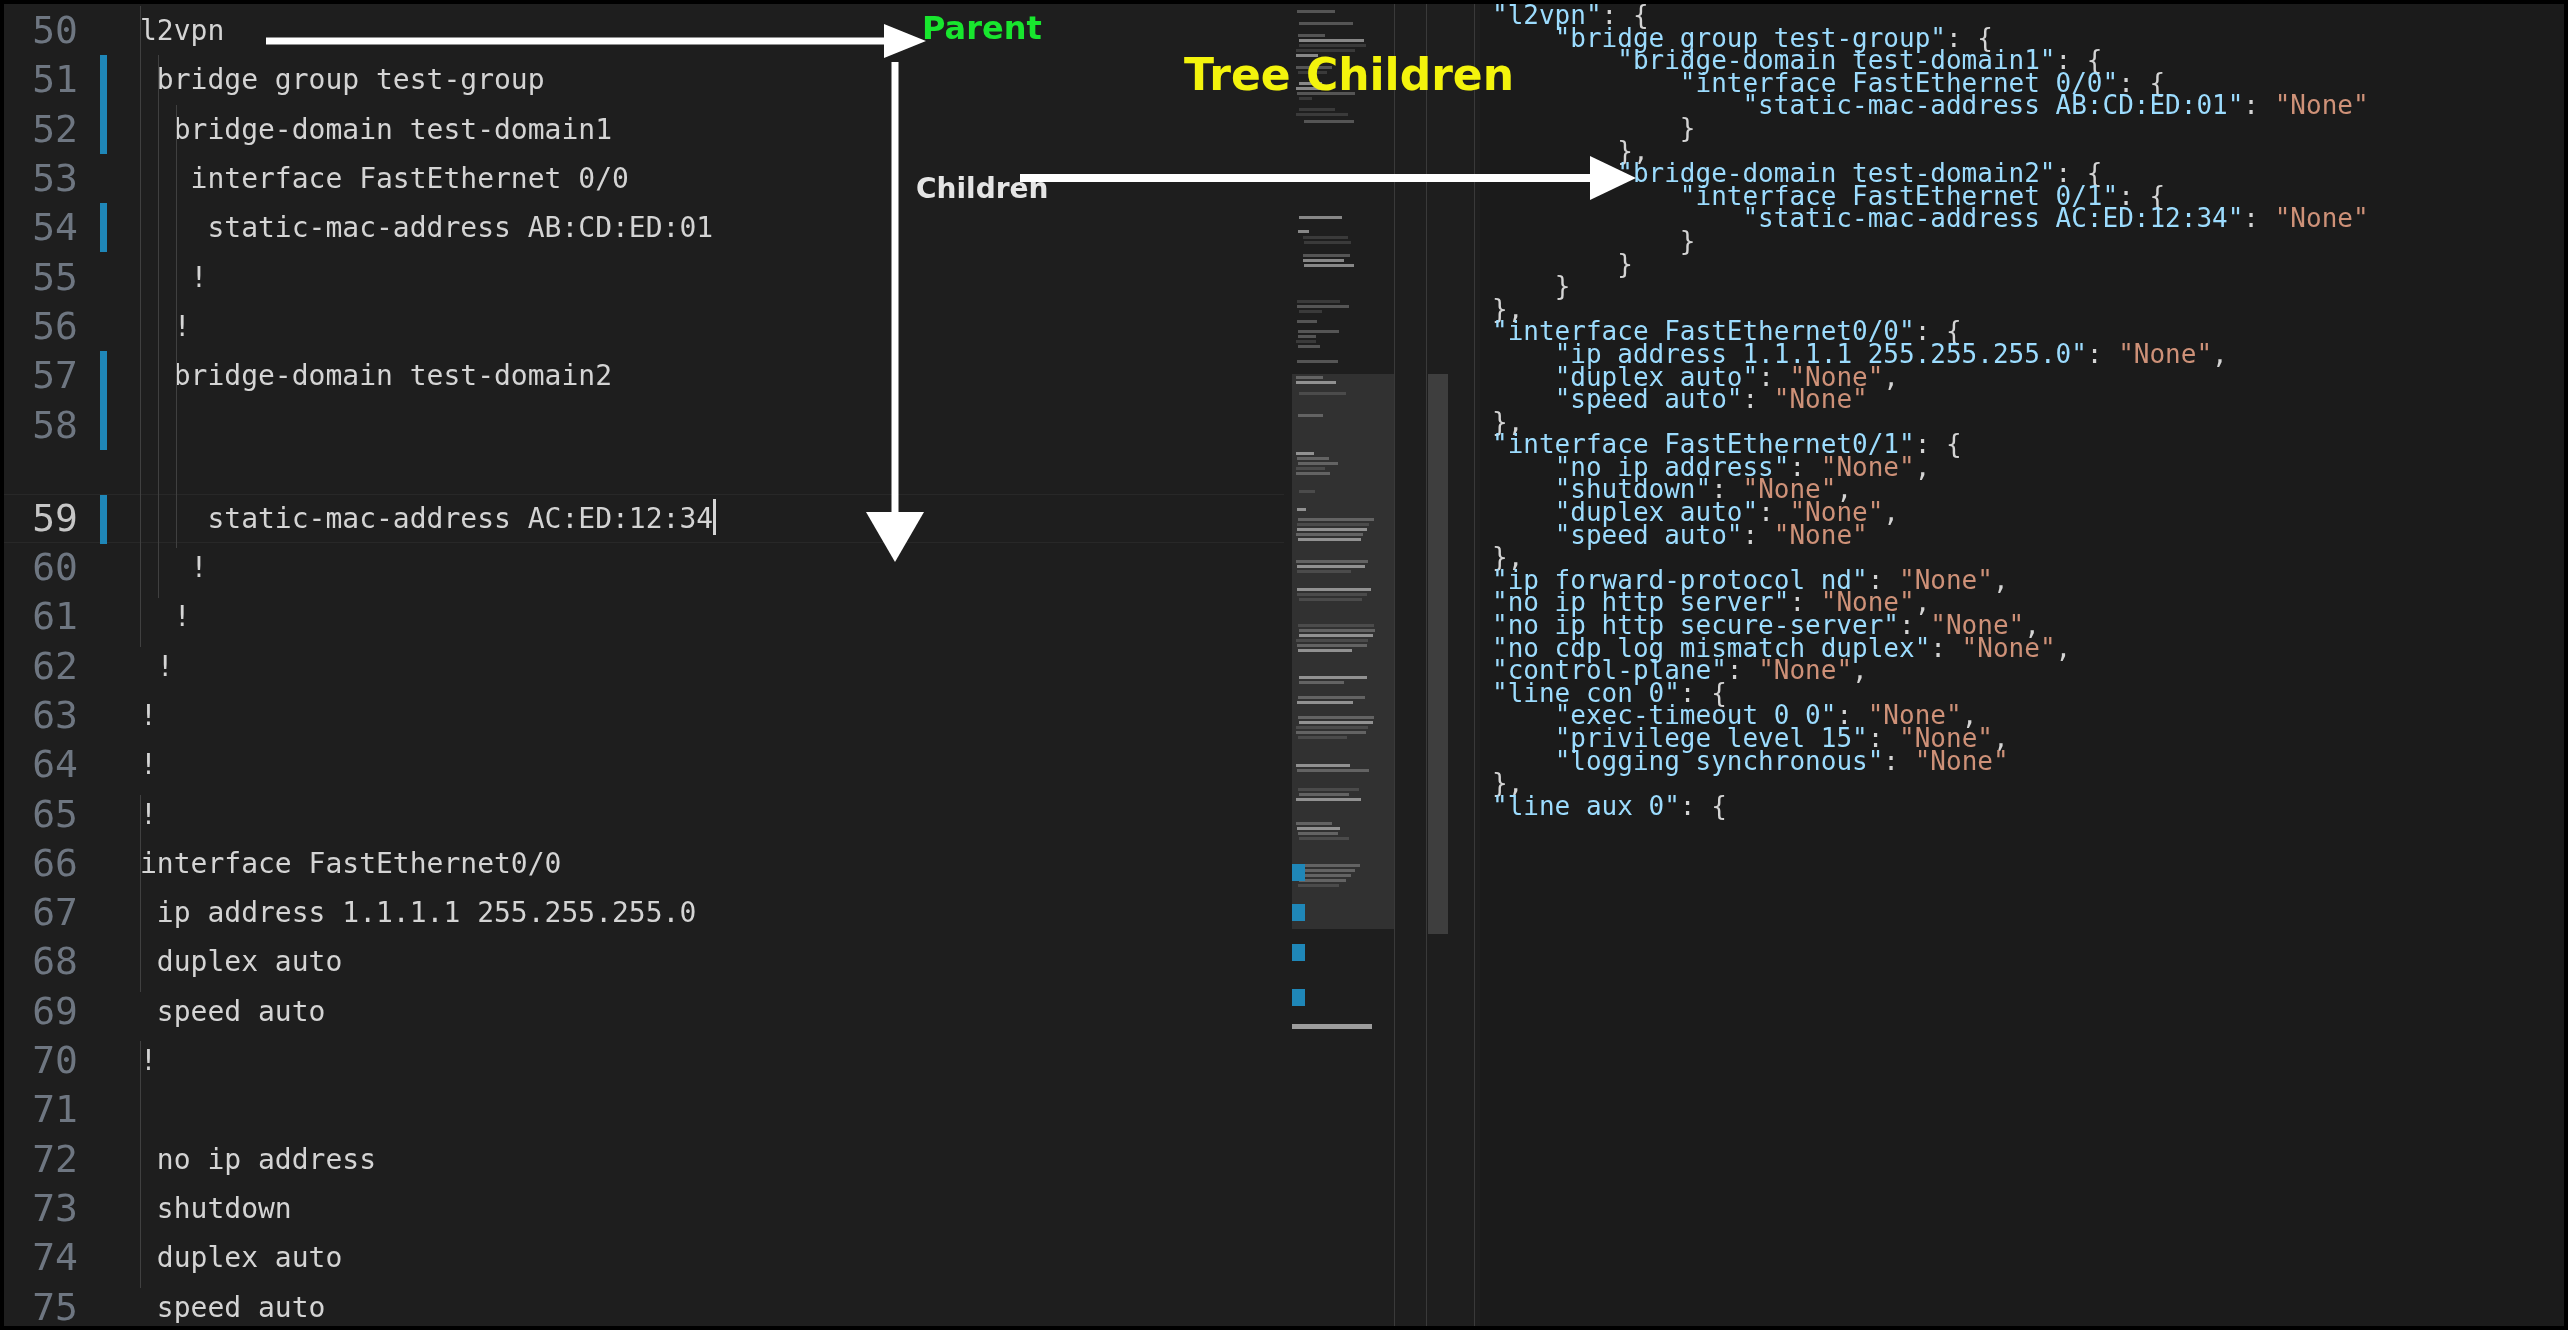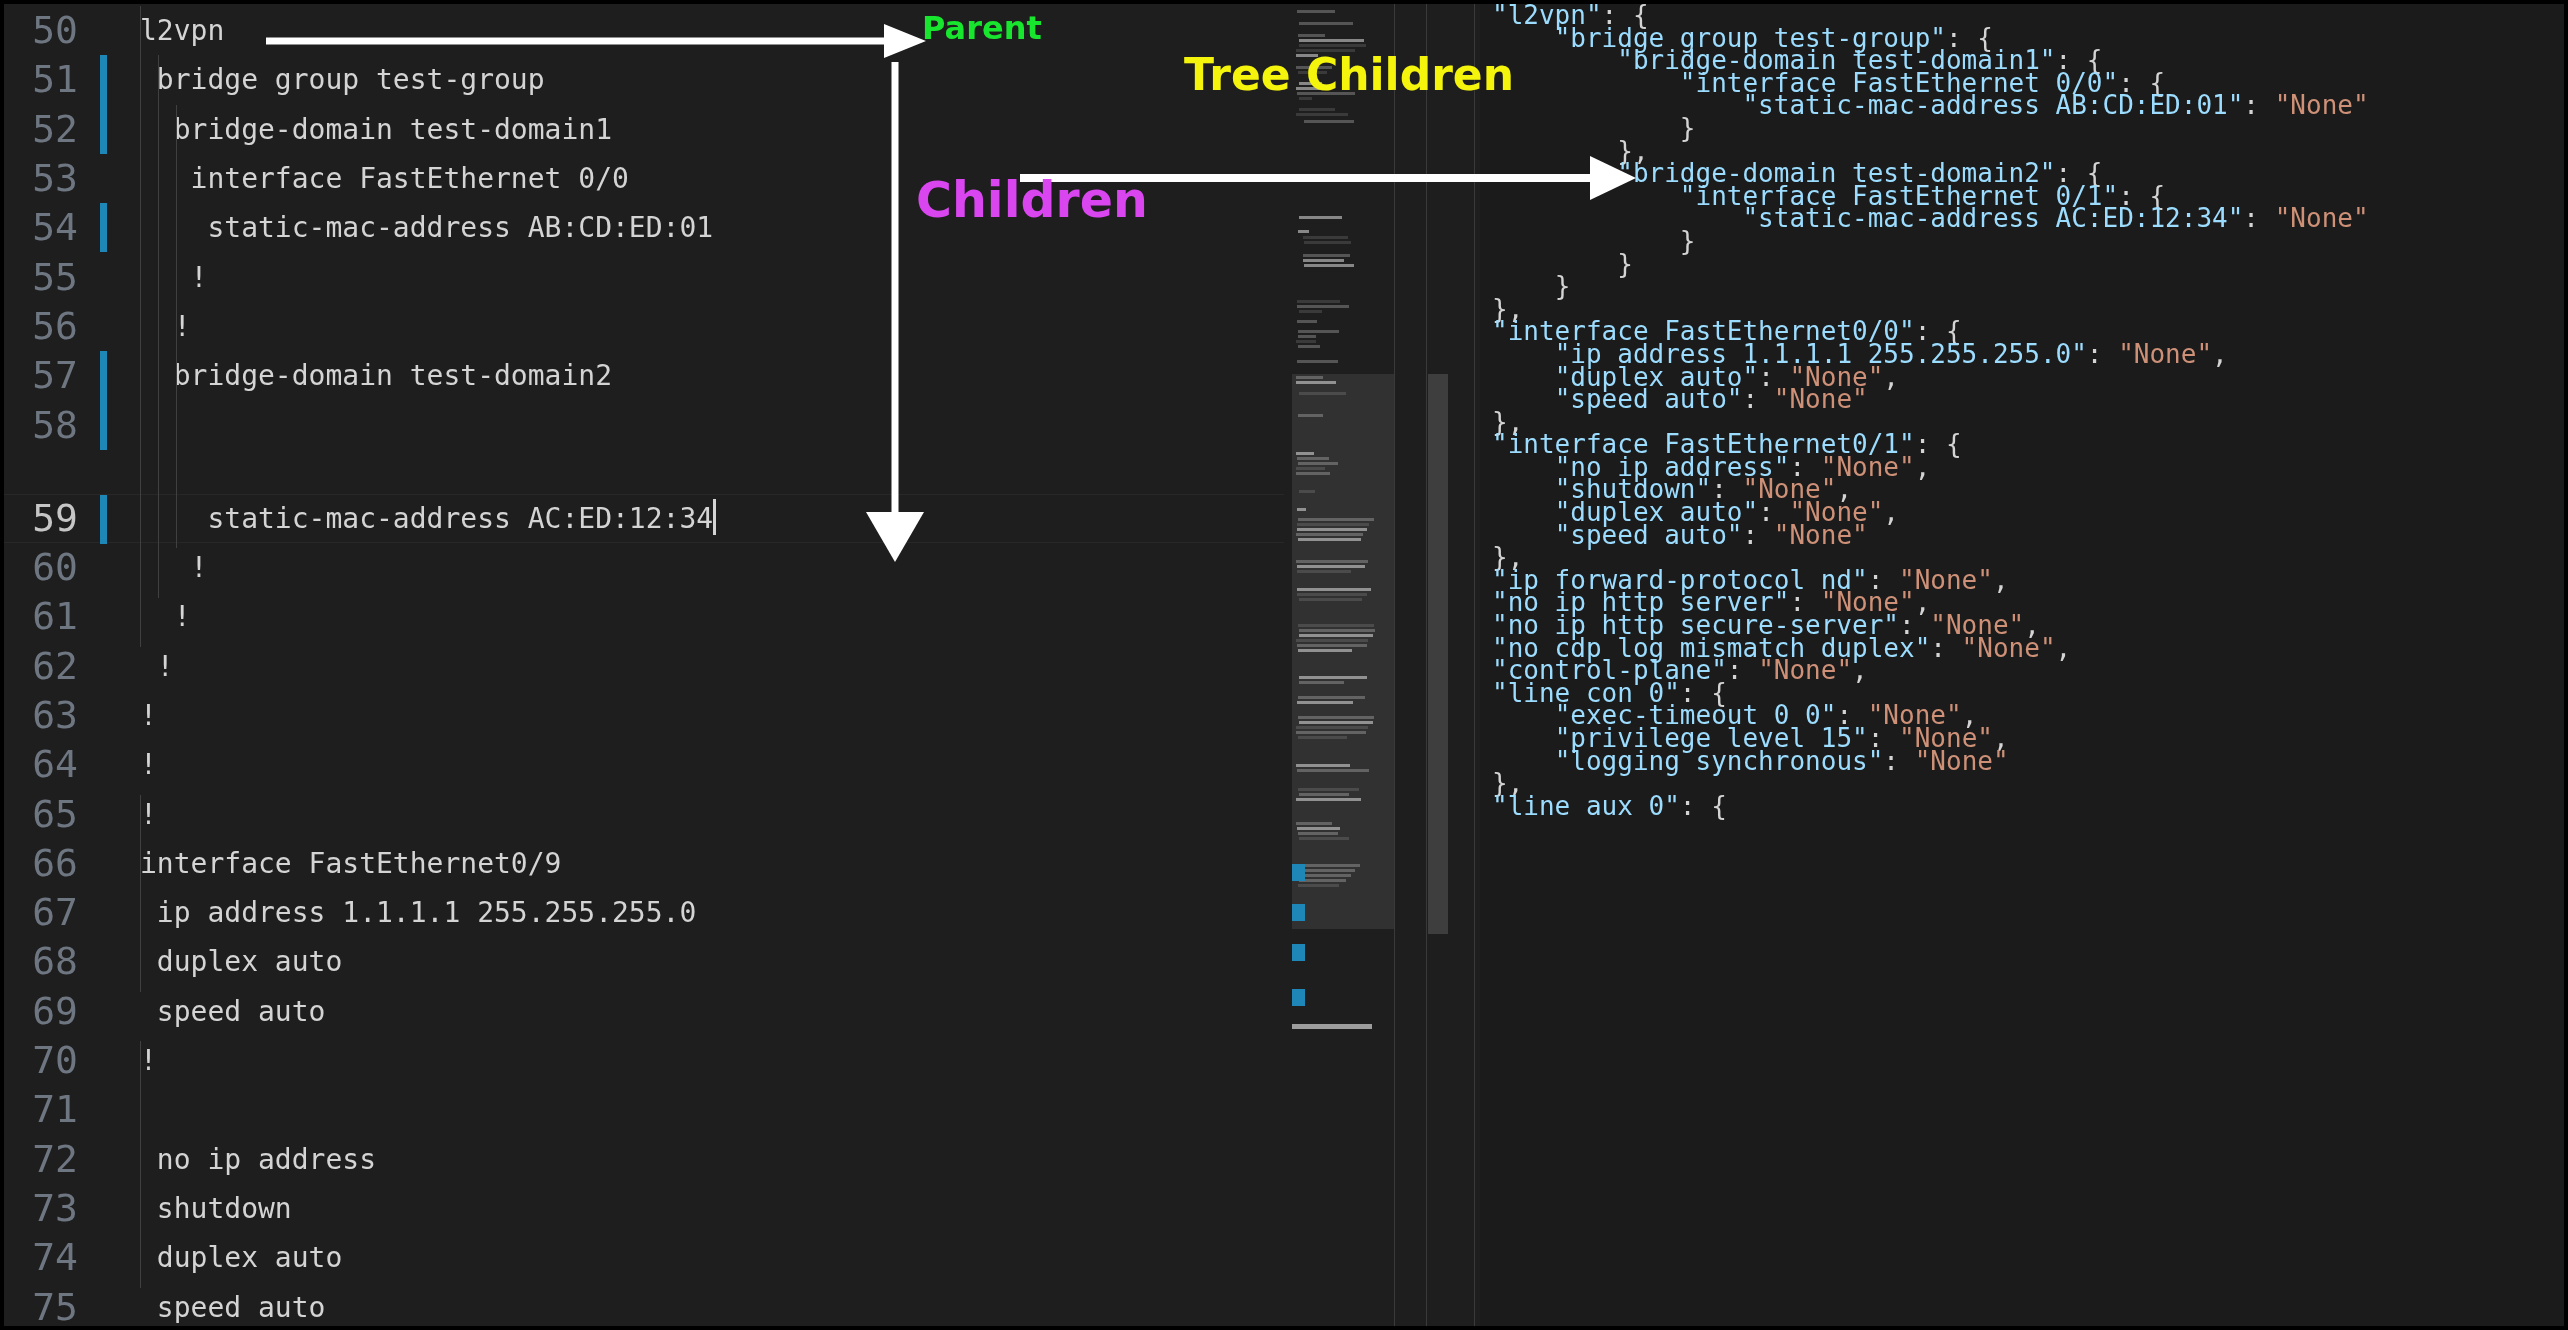--- a/index.html
+++ b/index.html
@@ -169,22 +169,22 @@
     font-weight: bold;
     white-space: nowrap;
   }
   #anno-parent {
     left: 918px; top: 5px;
     color: #18e62e;
     font-size: 32px;
   }
   #anno-children {
     left: 912px; top: 168px;
-    color: #d946ef;
-    font-size: 49px;
+    color: #e5e5e5;
+    font-size: 28px;
   }
   #anno-tree {
     left: 1180px; top: 45px;
     color: #f4f40c;
     font-size: 44px;
   }
   svg.overlay {
     position: absolute;
     left: 0; top: 0;
     width: 2568px; height: 1330px;
@@ -207,21 +207,21 @@
         <div class="code-line"><div class="ln">56</div><div class="ctext">  !</div></div>
         <div class="code-line"><div class="ln">57</div><div class="gitmark"></div><div class="ctext">  bridge-domain test-domain2</div></div>
         <div class="code-line"><div class="ln">58</div><div class="gitmark"></div></div>
         <div class="code-line active"><div class="ln">59</div><div class="gitmark"></div><div class="ctext">    static-mac-address AC:ED:12:34<span class="cursor"></span></div></div>
         <div class="code-line"><div class="ln">60</div><div class="ctext">   !</div></div>
         <div class="code-line"><div class="ln">61</div><div class="ctext">  !</div></div>
         <div class="code-line"><div class="ln">62</div><div class="ctext"> !</div></div>
         <div class="code-line"><div class="ln">63</div><div class="ctext">!</div></div>
         <div class="code-line"><div class="ln">64</div><div class="ctext">!</div></div>
         <div class="code-line"><div class="ln">65</div><div class="ctext">!</div></div>
-        <div class="code-line"><div class="ln">66</div><div class="ctext">interface FastEthernet0/9</div></div>
+        <div class="code-line"><div class="ln">66</div><div class="ctext">interface FastEthernet0/0</div></div>
         <div class="code-line"><div class="ln">67</div><div class="ctext"> ip address 1.1.1.1 255.255.255.0</div></div>
         <div class="code-line"><div class="ln">68</div><div class="ctext"> duplex auto</div></div>
         <div class="code-line"><div class="ln">69</div><div class="ctext"> speed auto</div></div>
         <div class="code-line"><div class="ln">70</div><div class="ctext">!</div></div>
         <div class="code-line"><div class="ln">71</div></div>
         <div class="code-line"><div class="ln">72</div><div class="ctext"> no ip address</div></div>
         <div class="code-line"><div class="ln">73</div><div class="ctext"> shutdown</div></div>
         <div class="code-line"><div class="ln">74</div><div class="ctext"> duplex auto</div></div>
         <div class="code-line"><div class="ln">75</div><div class="ctext"> speed auto</div></div>
         <div class="code-line"><div class="ln">76</div><div class="ctext">!</div></div>

